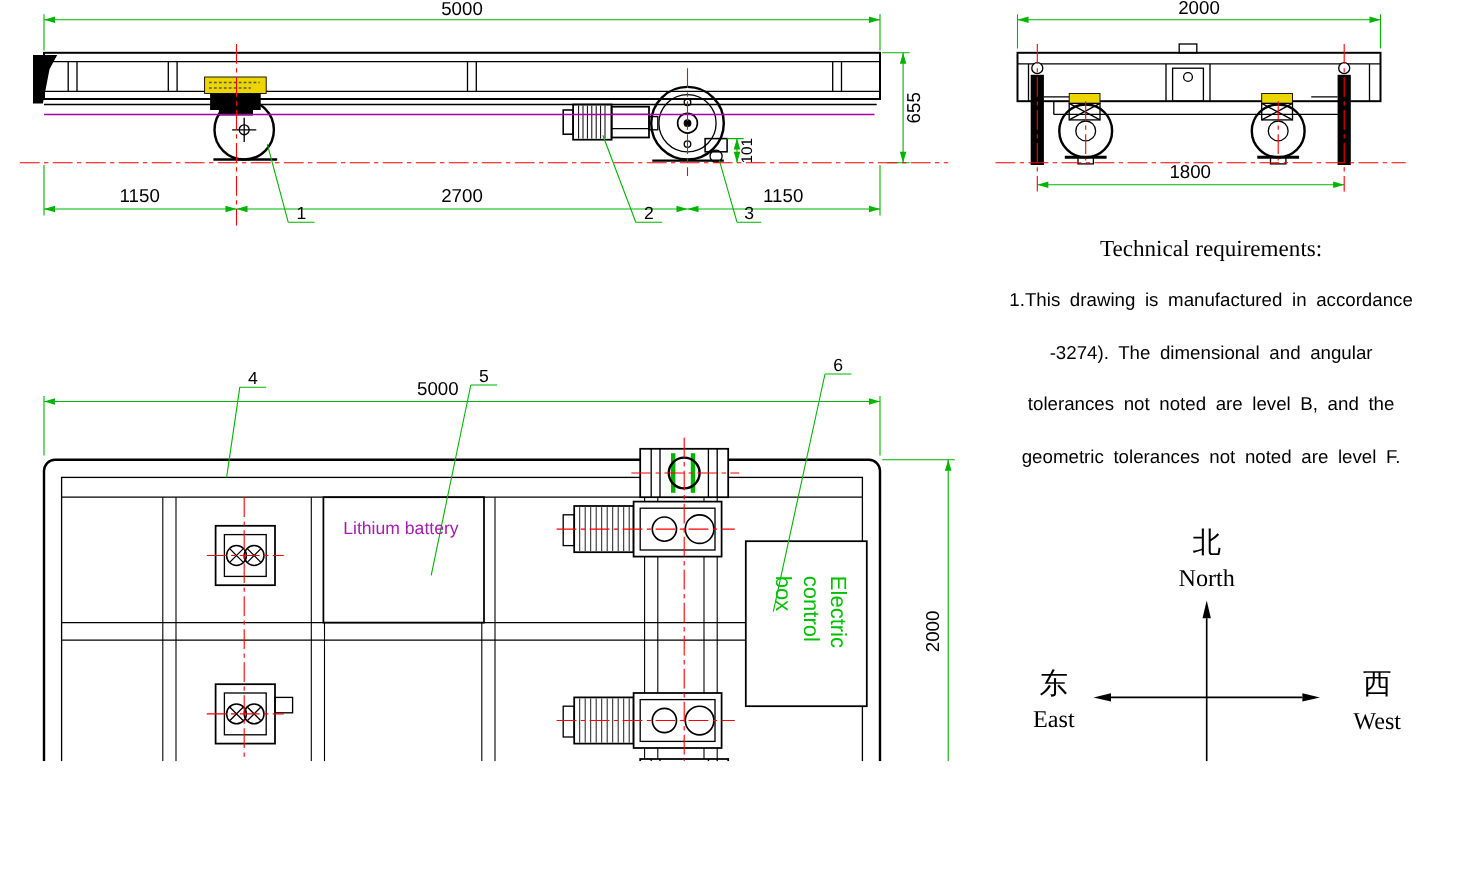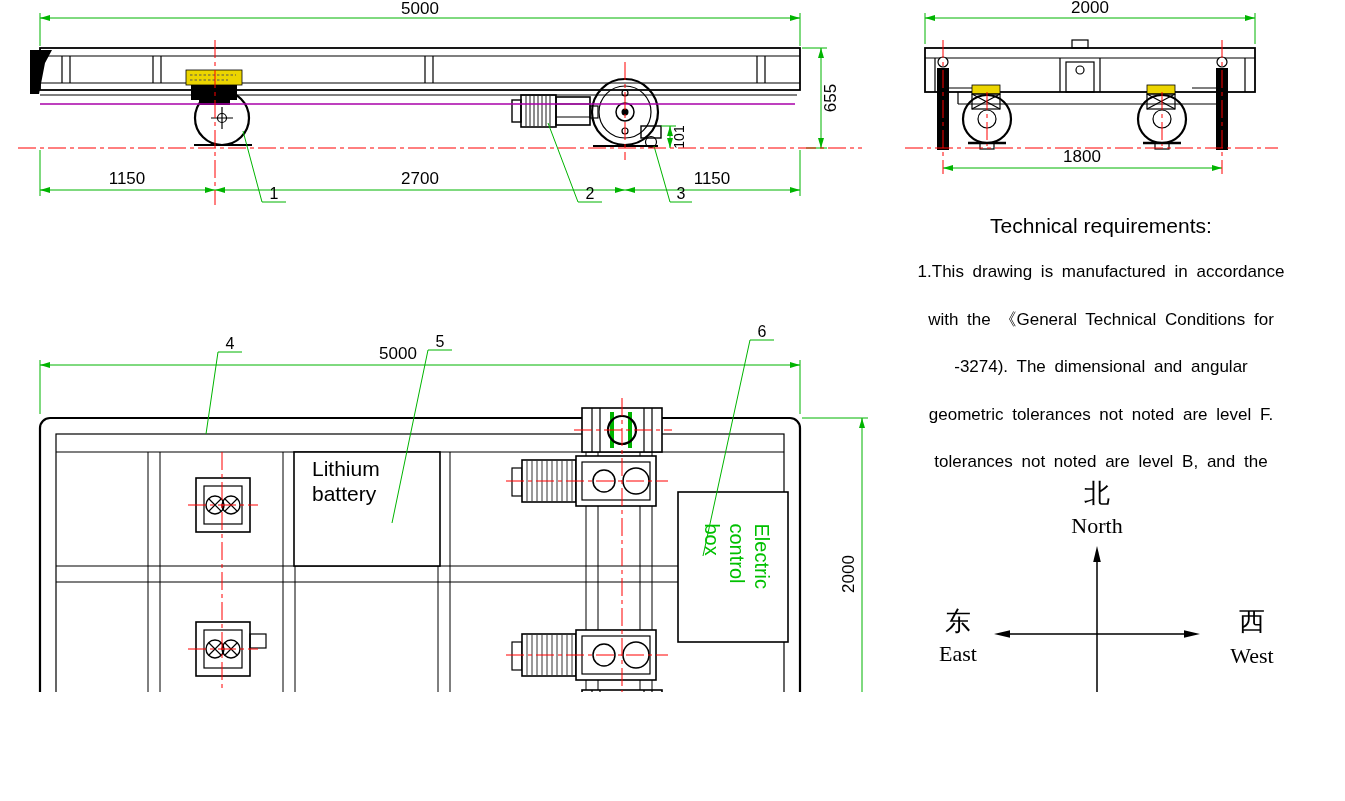--- a/index.html
+++ b/index.html
@@ -19,27 +19,27 @@
   .r  {stroke:#f00;fill:none;stroke-width:1;stroke-dasharray:18 4 4 4;}
   .m  {stroke:#a800a8;fill:none;stroke-width:1.4;}
   .y  {fill:#ecd500;stroke:#000;stroke-width:0.8;}
 
   text.d {font:17px "Liberation Sans",sans-serif;fill:#000;}
   text.c {font:16px "Liberation Sans",sans-serif;fill:#000;}
   text.cn{font:26px "DejaVu Sans",sans-serif;fill:#000;}
   text.en{font:22px "Liberation Serif",serif;fill:#000;}
 
   
-  .battery-label{position:absolute;left:312px;top:456px;width:116px;
-                 font-size:21px;line-height:25px;color:#000000;}
+  .battery-label{position:absolute;left:312px;top:468px;width:116px;
+                 font-size:16px;line-height:25px;color:#a21caf;}
   .ebox-label{position:absolute;left:694px;top:528px;width:84px;
               font-size:20px;line-height:25px;color:#00c000;
               transform:rotate(90deg);}
   .tech{position:absolute;left:864px;top:214px;width:474px;text-align:center;color:#000;}
-  .tech-title{font-size:21px;margin-bottom:9px;}
+  .tech-title{font-size:21px;margin-bottom:9px;font-family:Liberation Serif, serif;}
   .tech-line{font-size:17px;line-height:27.5px;word-spacing:4px;white-space:nowrap;margin-top:20px;}
 </style>
 </head>
 <body>
 
 <div class="canvas">
 
 <svg width="1345" height="801" viewBox="0 0 1345 801">
   <defs>
     <marker id="ag" markerUnits="userSpaceOnUse" markerWidth="12" markerHeight="8" refX="10.5" refY="4" orient="auto-start-reverse">
@@ -243,19 +243,18 @@
     <text class="en" x="1252" y="663" text-anchor="middle">West</text>
   </g>
 </svg>
 
 <div class="battery-label">Lithium battery</div>
 <div class="ebox-label">Electric control box</div>
 
 <div class="tech">
   <div class="tech-title">Technical requirements:</div>
   <div class="tech-line">1.This drawing is manufactured in accordance</div>
-  <div class="tech-line">with the 《General Technical Conditions for</div>
   <div class="tech-line">-3274). The dimensional and angular</div>
+  <div class="tech-line">tolerances not noted are level B, and the</div>
   <div class="tech-line">geometric tolerances not noted are level F.</div>
-  <div class="tech-line">tolerances not noted are level B, and the</div>
 </div>
 
 </div>
 
 </body></html>

